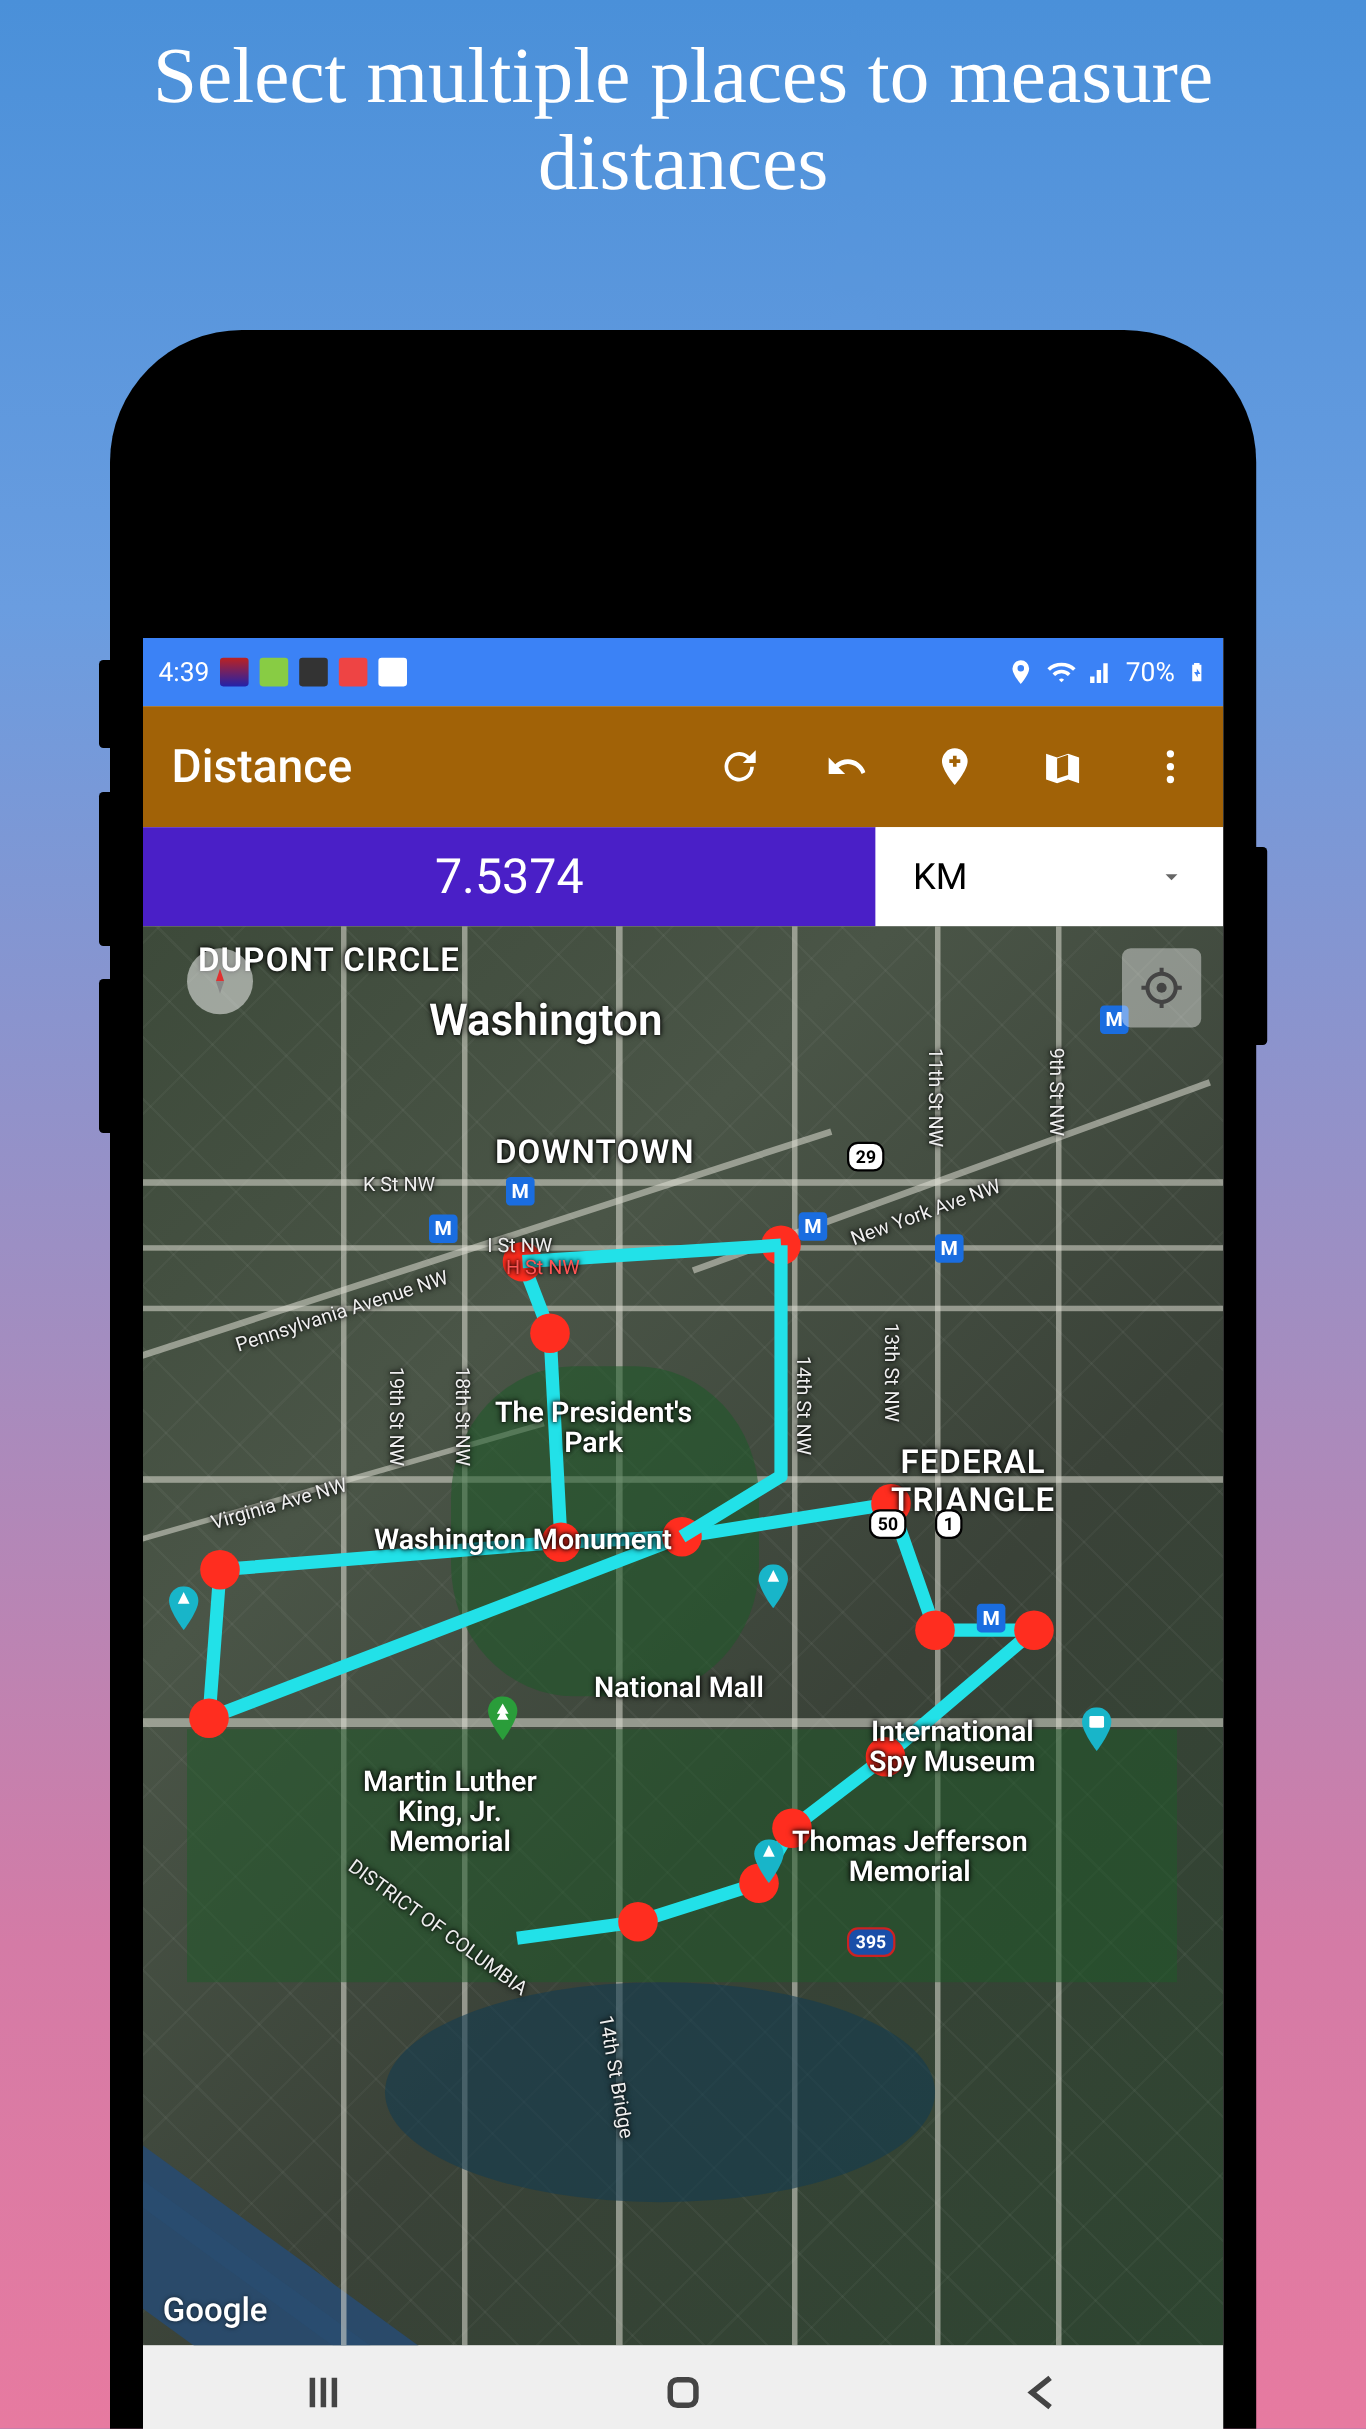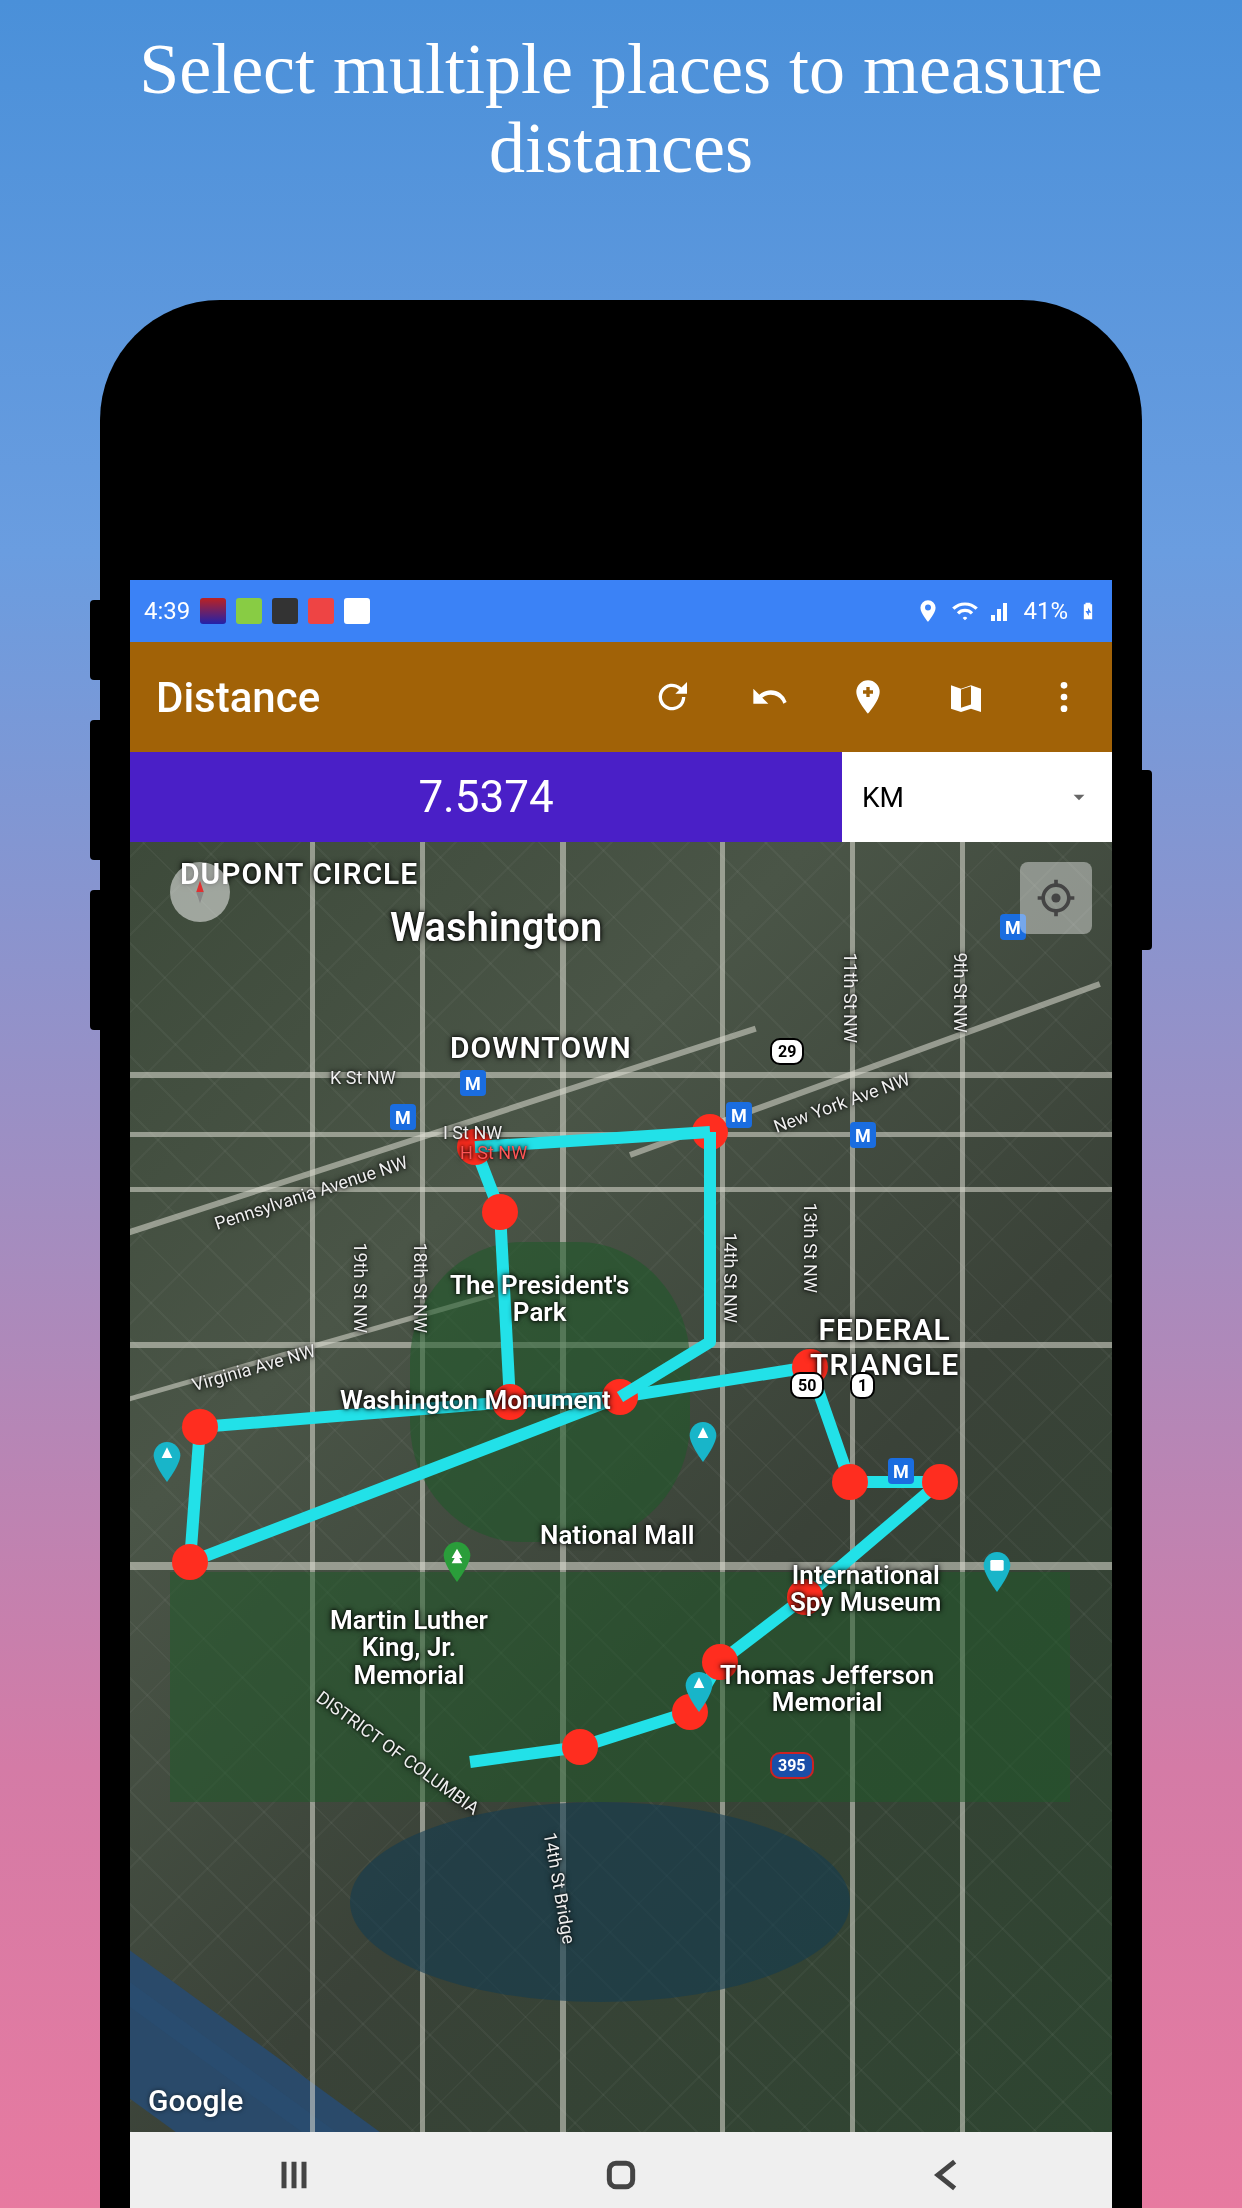--- a/index.html
+++ b/index.html
@@ -76,28 +76,28 @@
     flex: 1;
     background: #4a1fc7;
     color: #fff;
     display: flex;
     align-items: center;
     justify-content: center;
     font-size: 44px;
     font-weight: 400;
   }
   .unit-select {
-    width: 270px;
+    width: 316px;
     background: #fff;
     color: #000;
     display: flex;
     align-items: center;
     justify-content: space-between;
-    padding: 0 20px;
-    font-size: 28px;
+    padding: 0 34px;
+    font-size: 33px;
   }
   .unit-select svg { width: 26px; height: 26px; fill: #666; }
   
   .map {
     position: relative;
     width: 100%;
     height: 1290px;
     background: linear-gradient(135deg, #3d4a3a 0%, #4a5547 30%, #3a4238 60%, #2d4530 100%);
     overflow: hidden;
   }
@@ -193,21 +193,21 @@
       <div class="status-right">
         <svg viewBox="0 0 24 24" width="26" height="26">
             <path fill="#fff" d="M12 2a7 7 0 0 0-7 7c0 5 7 13 7 13s7-8 7-13a7 7 0 0 0-7-7zm0 9.5A2.5 2.5 0 1 1 12 6a2.5 2.5 0 0 1 0 5.5z"></path>
           </svg>
         <svg viewBox="0 0 24 24" width="28" height="28">
             <path fill="#fff" d="M12 20l-2-2a2.8 2.8 0 0 1 4 0zm-5-5l-2-2a10 10 0 0 1 14 0l-2 2a7 7 0 0 0-10 0zm-4-4L1 9a16 16 0 0 1 22 0l-2 2a13 13 0 0 0-18 0z"></path>
           </svg>
         <svg viewBox="0 0 24 24" width="24" height="24">
             <path fill="#fff" d="M2 22h4v-6H2zm6 0h4V10H8zm6 0h4V4h-4z"></path>
           </svg>
-        <span>41%</span>
+        <span>70%</span>
         <svg viewBox="0 0 24 24" width="20" height="28">
             <path fill="#fff" d="M15 2h-6v2H7v18h10V4h-2zM13 18l-4-6h3V8l4 6h-3z"></path>
           </svg>
       </div>
     </div>
 
     <div class="app-bar">
       <div class="app-title">Distance</div>
       <div class="app-actions">
         <div class="app-btn">

